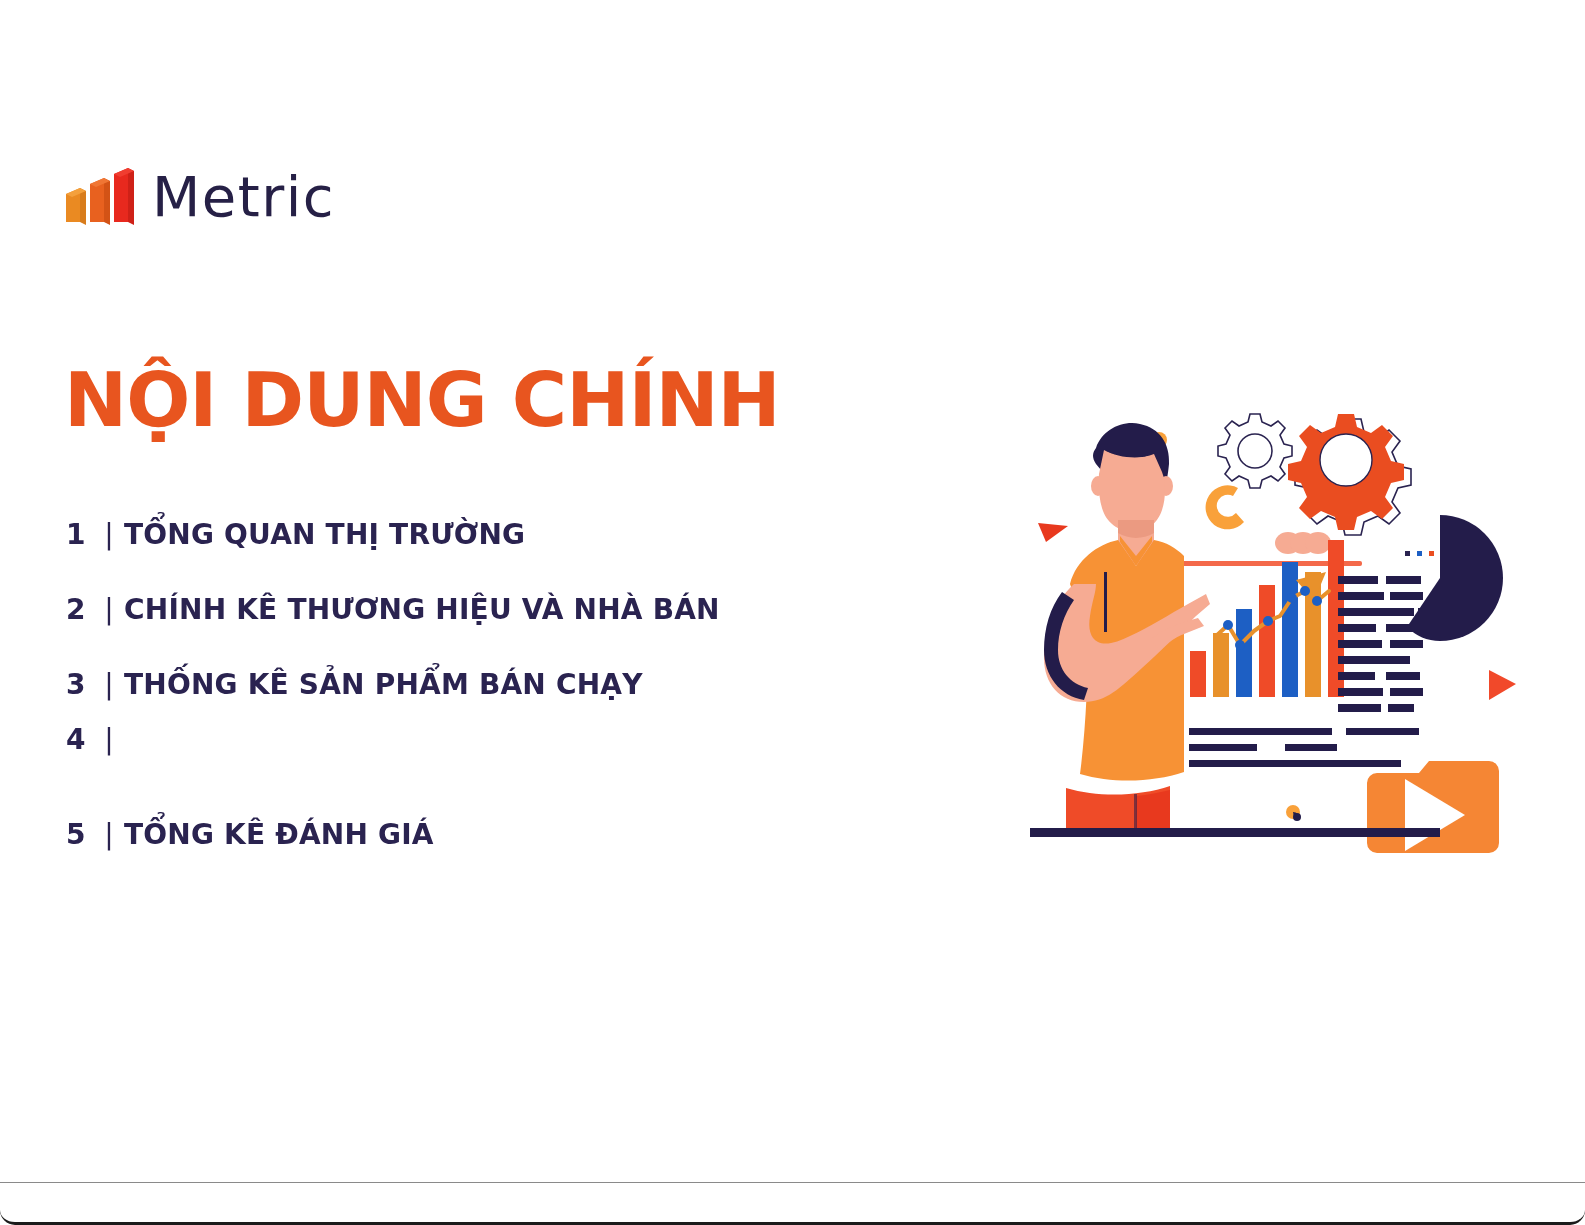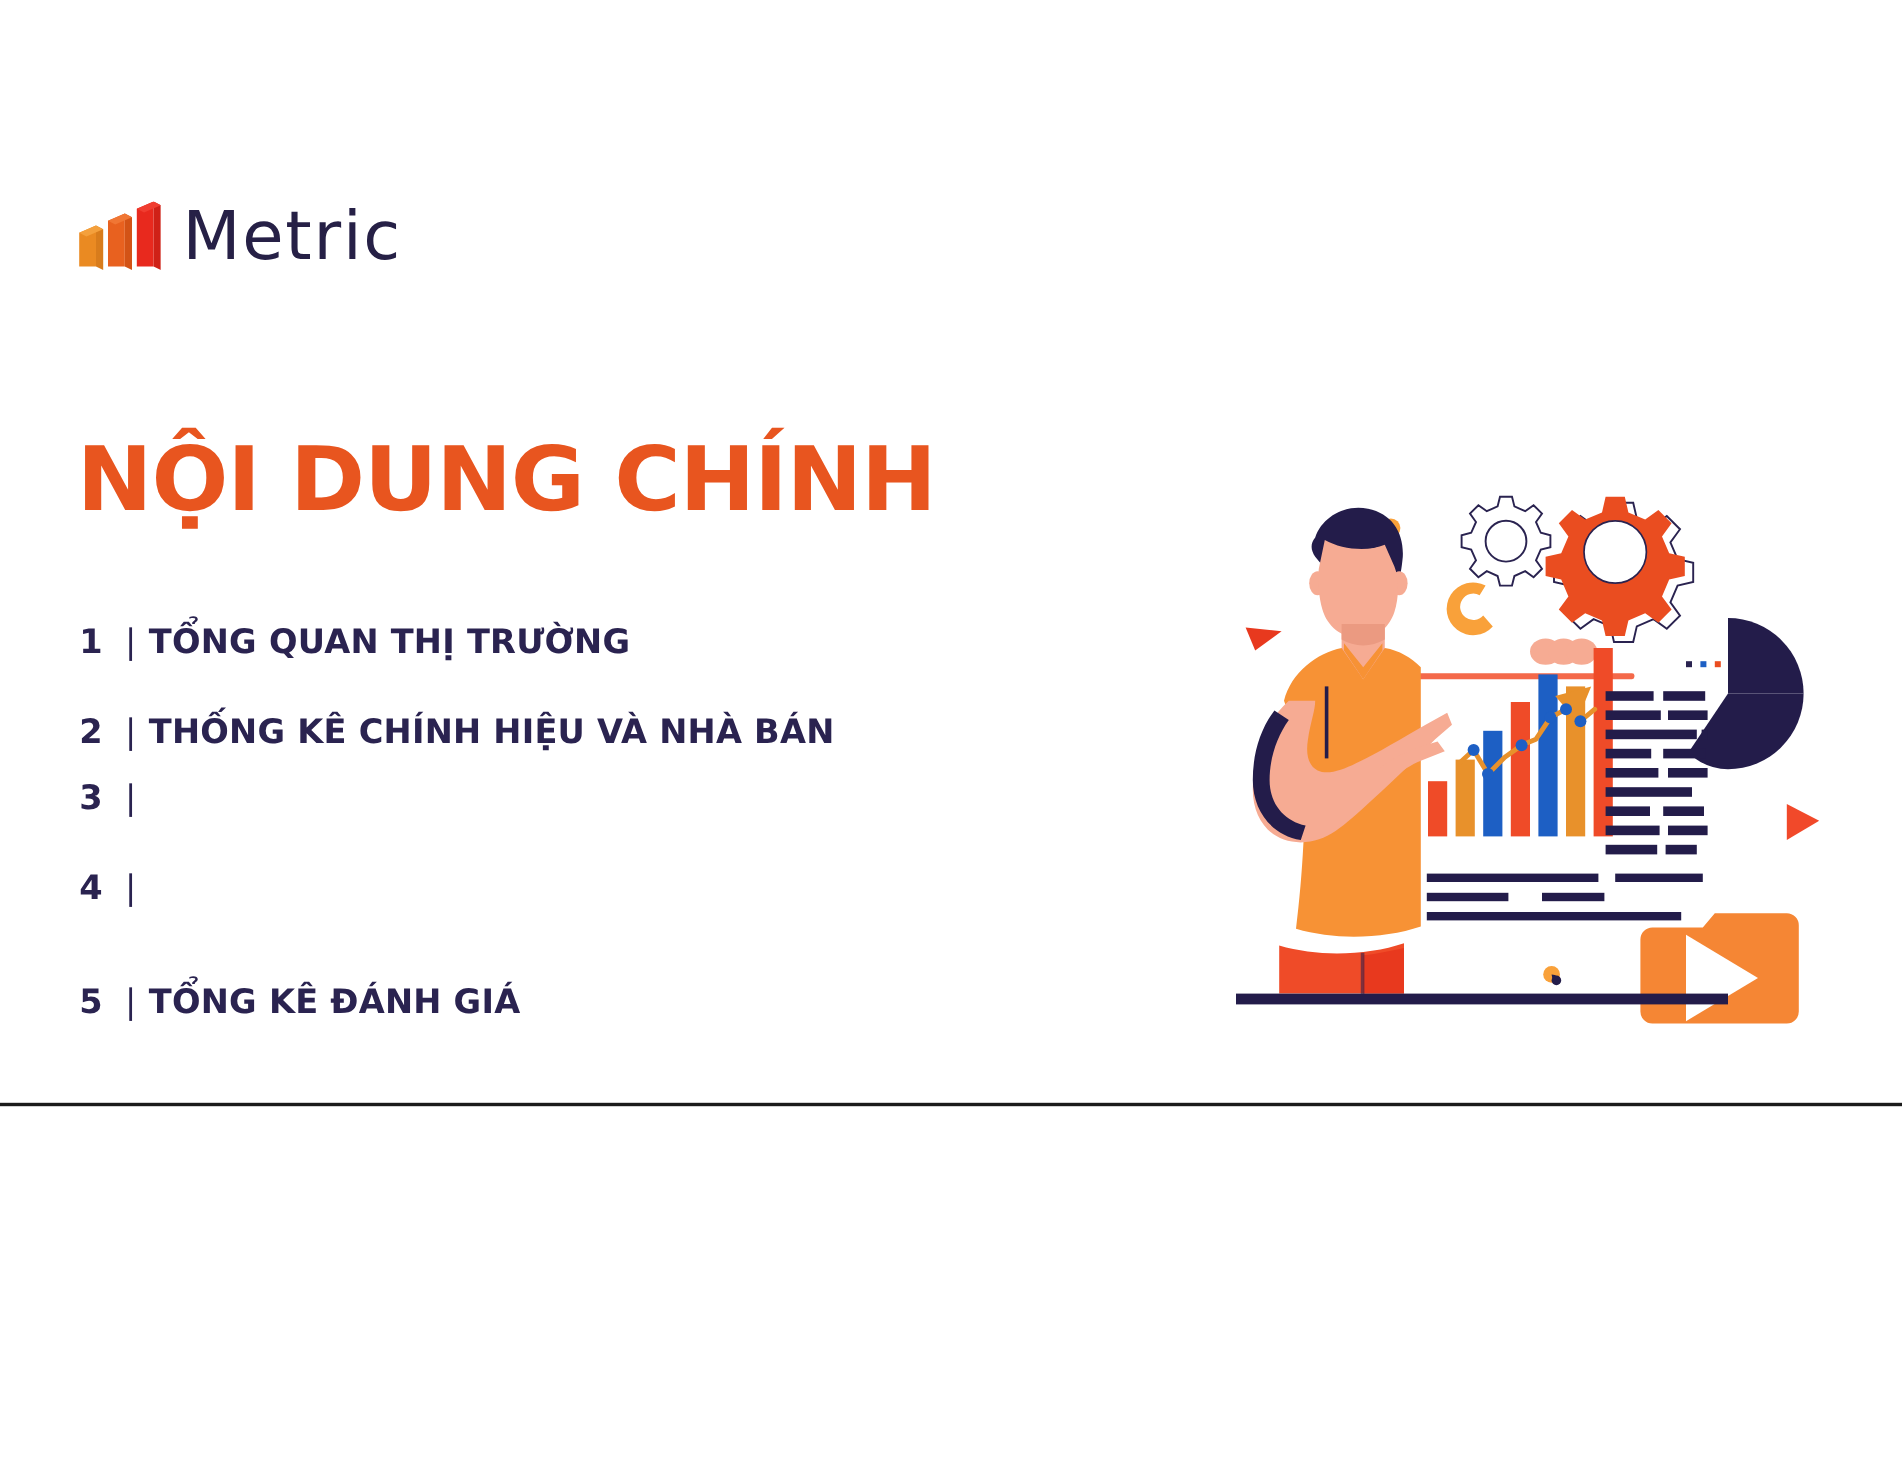--- a/index.html
+++ b/index.html
@@ -7,25 +7,26 @@
     padding: 0;
     background: #ffffff;
   }
   body {
     font-family: "Liberation Sans", sans-serif;
     -webkit-font-smoothing: antialiased;
   }
   #slide {
     position: relative;
     width: 1585px;
-    height: 922px;
+    height: 1225px;
     background: #ffffff;
     overflow: hidden;
     box-sizing: border-box;
     border-bottom: 3px solid #1b1b1b;
+    border-radius: 15px;
   }
 
   
   #logo {
     position: absolute;
     left: 62px;
     top: 168px;
     display: flex;
     align-items: center;
     gap: 18px;
@@ -143,25 +144,26 @@
 
   <div id="agenda">
     <div class="agenda-row">
       <span class="agenda-num">1</span>
       <span class="agenda-sep">|</span>
       <span class="agenda-label">TỔNG QUAN THỊ TRƯỜNG</span>
     </div>
     <div class="agenda-row">
       <span class="agenda-num">2</span>
       <span class="agenda-sep">|</span>
-      <span class="agenda-label">THỐNG KÊ CHÍNH HIỆU VÀ NHÀ BÁN</span>
+      <span class="agenda-label">CHÍNH KÊ THƯƠNG HIỆU VÀ NHÀ BÁN</span>
     </div>
     <div class="agenda-row">
       <span class="agenda-num">3</span>
       <span class="agenda-sep">|</span>
+      <span class="agenda-label">THỐNG KÊ SẢN PHẨM BÁN CHẠY</span>
     </div>
     <div class="agenda-row">
       <span class="agenda-num">4</span>
       <span class="agenda-sep">|</span>
     </div>
     <div class="agenda-row">
       <span class="agenda-num">5</span>
       <span class="agenda-sep">|</span>
       <span class="agenda-label">TỔNG KÊ ĐÁNH GIÁ</span>
     </div>

